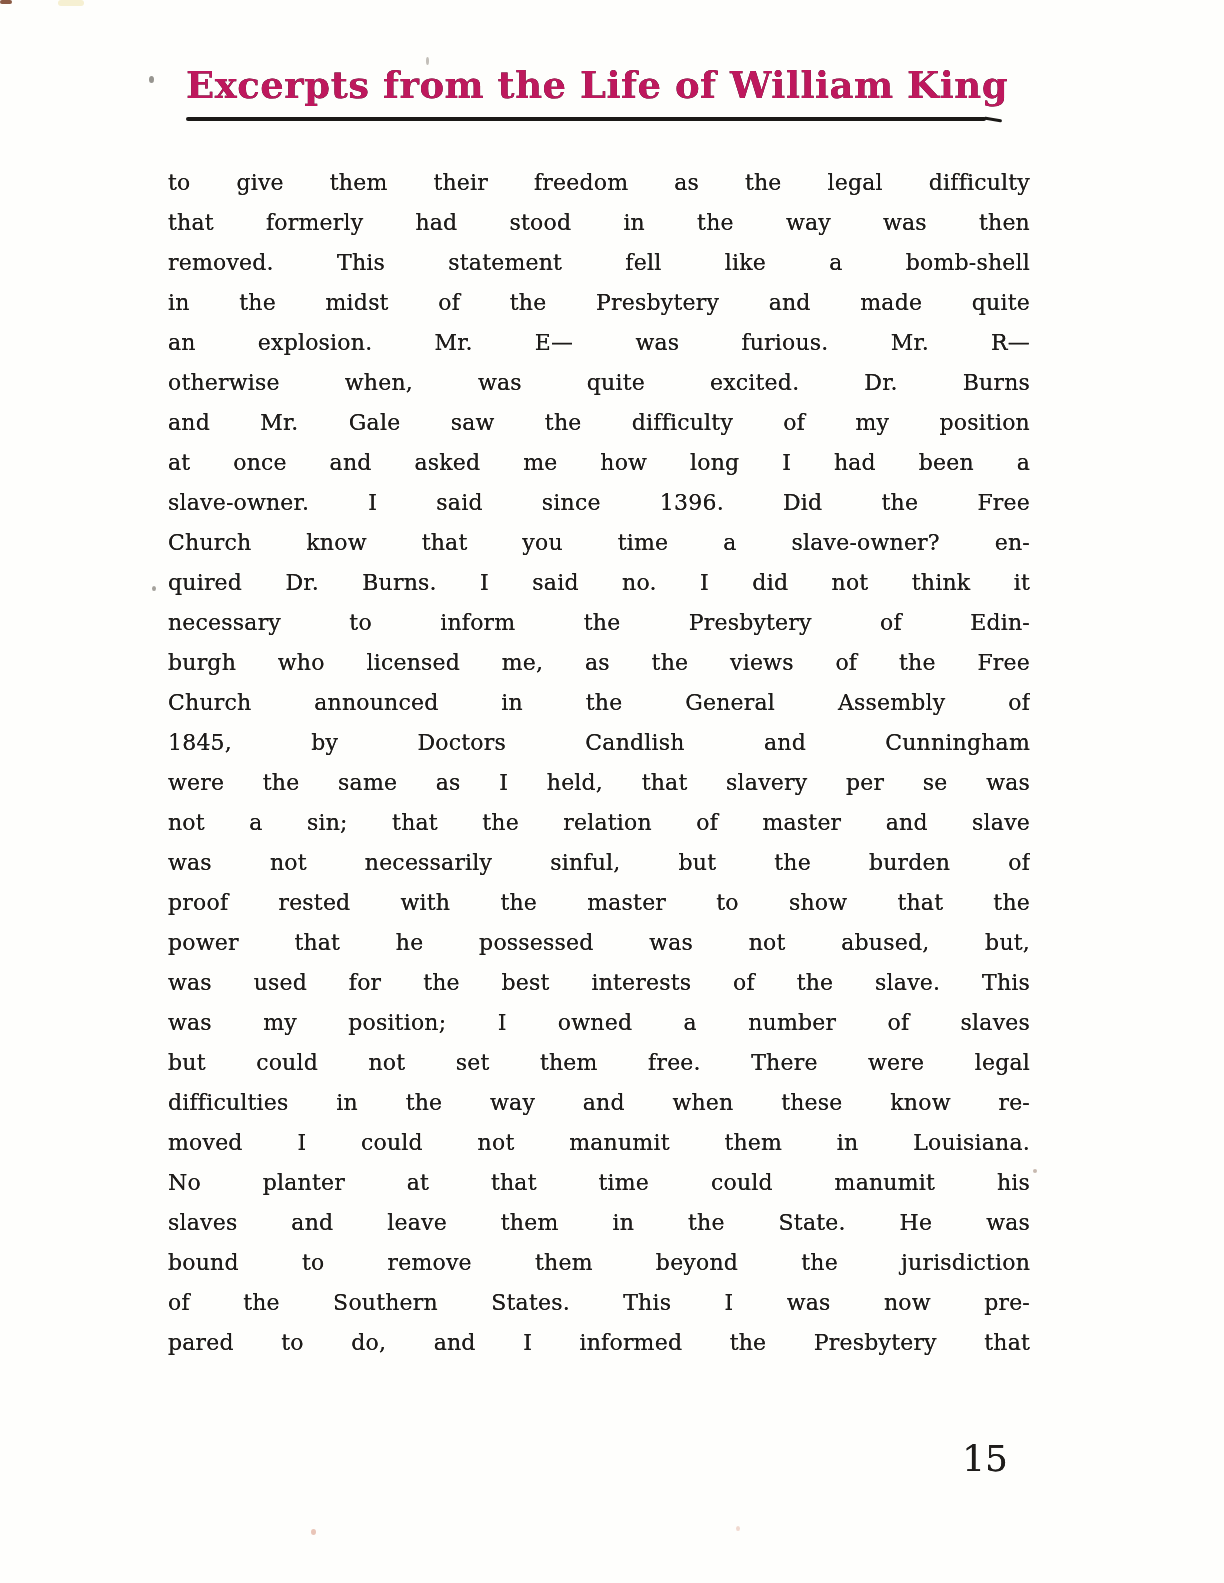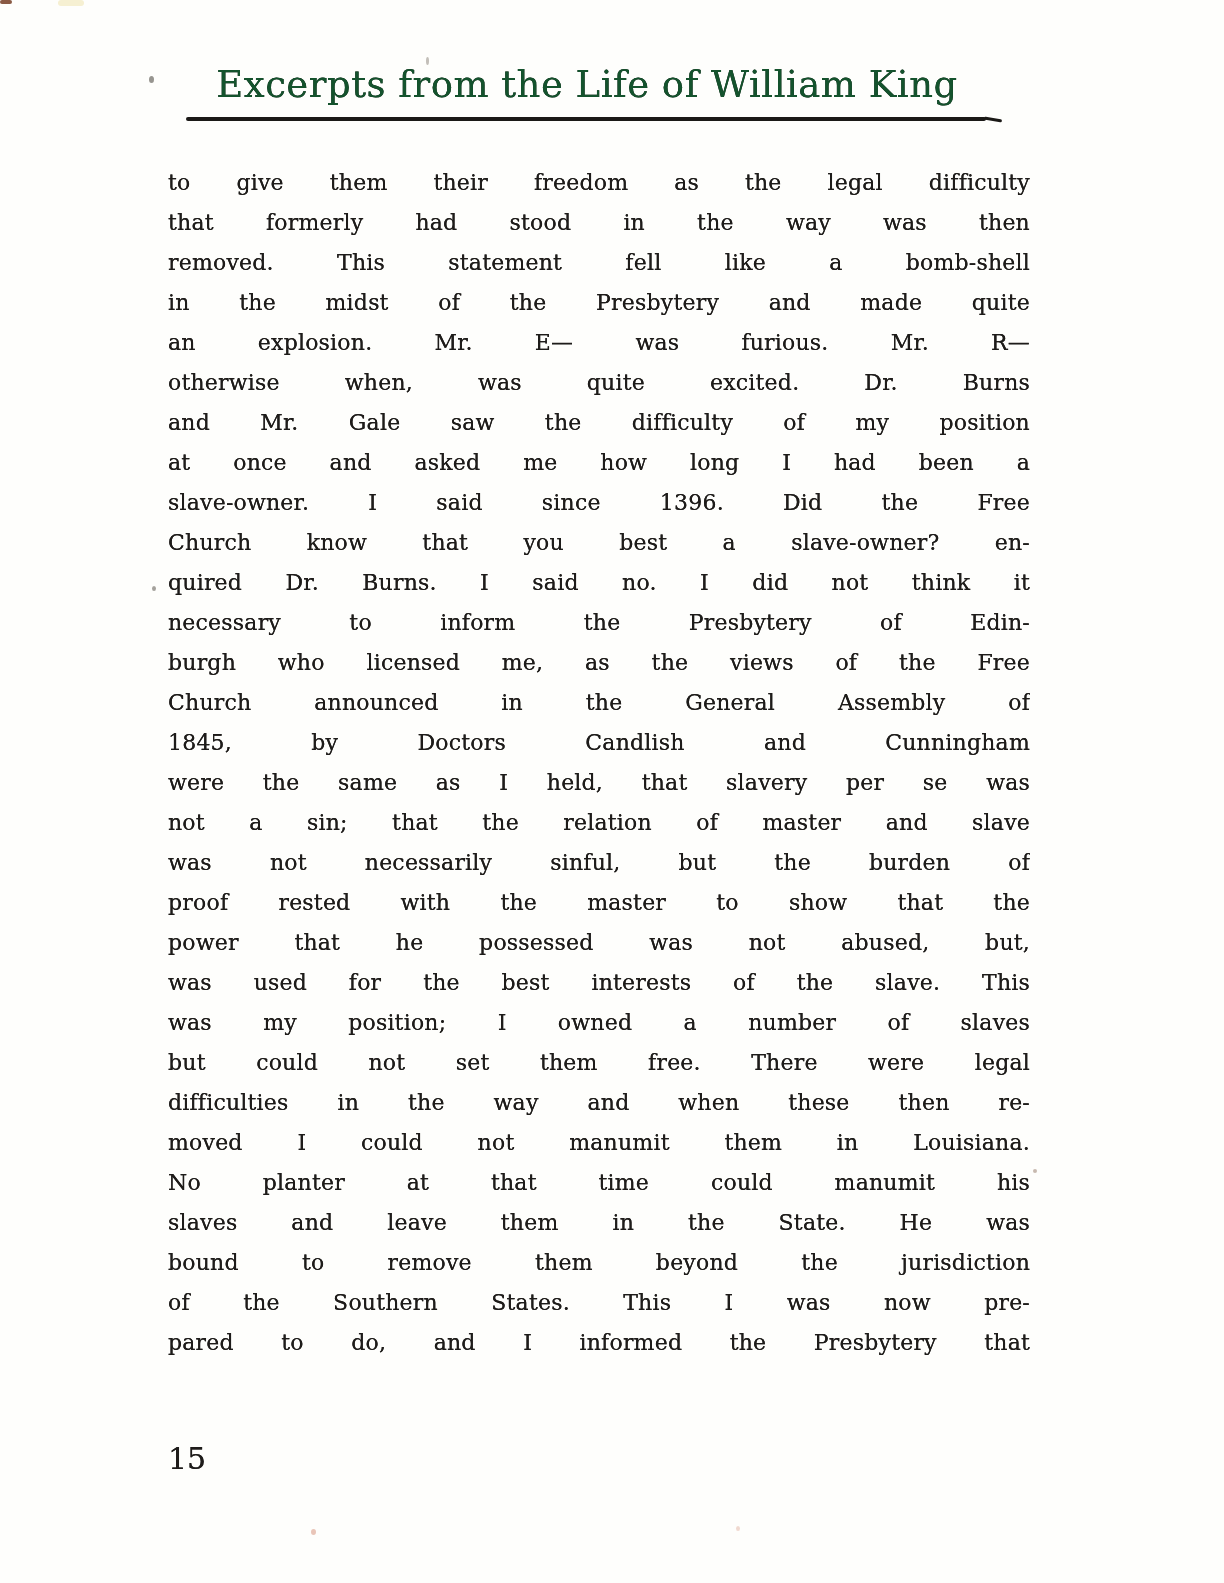--- a/index.html
+++ b/index.html
@@ -19,23 +19,23 @@
 
   
   .title {
     position: absolute;
     top: 62px;
     left: 186px;
     width: 802px;
     text-align: center;
     font-size: 37px;
     line-height: 46px;
-    font-weight: 400;
+    font-weight: 700;
     letter-spacing: 0.5px;
-    color: #14532d;
+    color: #be185d;
     text-shadow: 0 0 0.6px #181614;
     white-space: nowrap;
   }
   .title-rule {
     position: absolute;
     top: 117px;
     left: 186px;
     width: 800px;
     height: 4px;
     background: #1b1917;
@@ -71,22 +71,22 @@
     text-shadow: 0 0 0.5px #242220;
     overflow: hidden;
   }
 
   
   .page-number {
     position: absolute;
     top: 1438px;
     left: 168px;
     width: 840px;
-    text-align: left;
-    font-size: 30px;
+    text-align: right;
+    font-size: 36px;
     line-height: 42px;
     font-weight: 500;
     text-shadow: 0 0 0.5px #242220;
   }
 
   
   .speck { position: absolute; border-radius: 50%; }
   .speck-title-dot        { top: 76px;   left: 149px;  width: 5px;  height: 7px;  background: #7d7a74; opacity: .8; }
   .speck-title-tick       { top: 57px;   left: 426px;  width: 3px;  height: 8px;  background: #a9a49c; opacity: .7; }
   .speck-left-margin-dot  { top: 586px;  left: 152px;  width: 4px;  height: 5px;  background: #8d8983; opacity: .8; }
@@ -112,35 +112,35 @@
   <div class="body-text">
     <div class="line">to give them their freedom as the legal difficulty</div>
     <div class="line">that formerly had stood in the way was then</div>
     <div class="line">removed. This statement fell like a bomb-shell</div>
     <div class="line">in the midst of the Presbytery and made quite</div>
     <div class="line">an explosion. Mr. E— was furious. Mr. R—</div>
     <div class="line">otherwise when, was quite excited. Dr. Burns</div>
     <div class="line">and Mr. Gale saw the difficulty of my position</div>
     <div class="line">at once and asked me how long I had been a</div>
     <div class="line">slave-owner. I said since 1396. Did the Free</div>
-    <div class="line">Church know that you best a slave-owner? en-</div>
+    <div class="line">Church know that you time a slave-owner? en-</div>
     <div class="line">quired Dr. Burns. I said no. I did not think it</div>
     <div class="line">necessary to inform the Presbytery of Edin-</div>
     <div class="line">burgh who licensed me, as the views of the Free</div>
     <div class="line">Church announced in the General Assembly of</div>
     <div class="line">1845, by Doctors Candlish and Cunningham</div>
     <div class="line">were the same as I held, that slavery per se was</div>
     <div class="line">not a sin; that the relation of master and slave</div>
     <div class="line">was not necessarily sinful, but the burden of</div>
     <div class="line">proof rested with the master to show that the</div>
     <div class="line">power that he possessed was not abused, but,</div>
     <div class="line">was used for the best interests of the slave. This</div>
     <div class="line">was my position; I owned a number of slaves</div>
     <div class="line">but could not set them free. There were legal</div>
-    <div class="line">difficulties in the way and when these then re-</div>
+    <div class="line">difficulties in the way and when these know re-</div>
     <div class="line">moved I could not manumit them in Louisiana.</div>
     <div class="line">No planter at that time could manumit his</div>
     <div class="line">slaves and leave them in the State. He was</div>
     <div class="line">bound to remove them beyond the jurisdiction</div>
     <div class="line">of the Southern States. This I was now pre-</div>
     <div class="line">pared to do, and I informed the Presbytery that</div>
   </div>
 
   <div class="speck speck-left-margin-dot"></div>
   <div class="dash-right-margin"></div>

